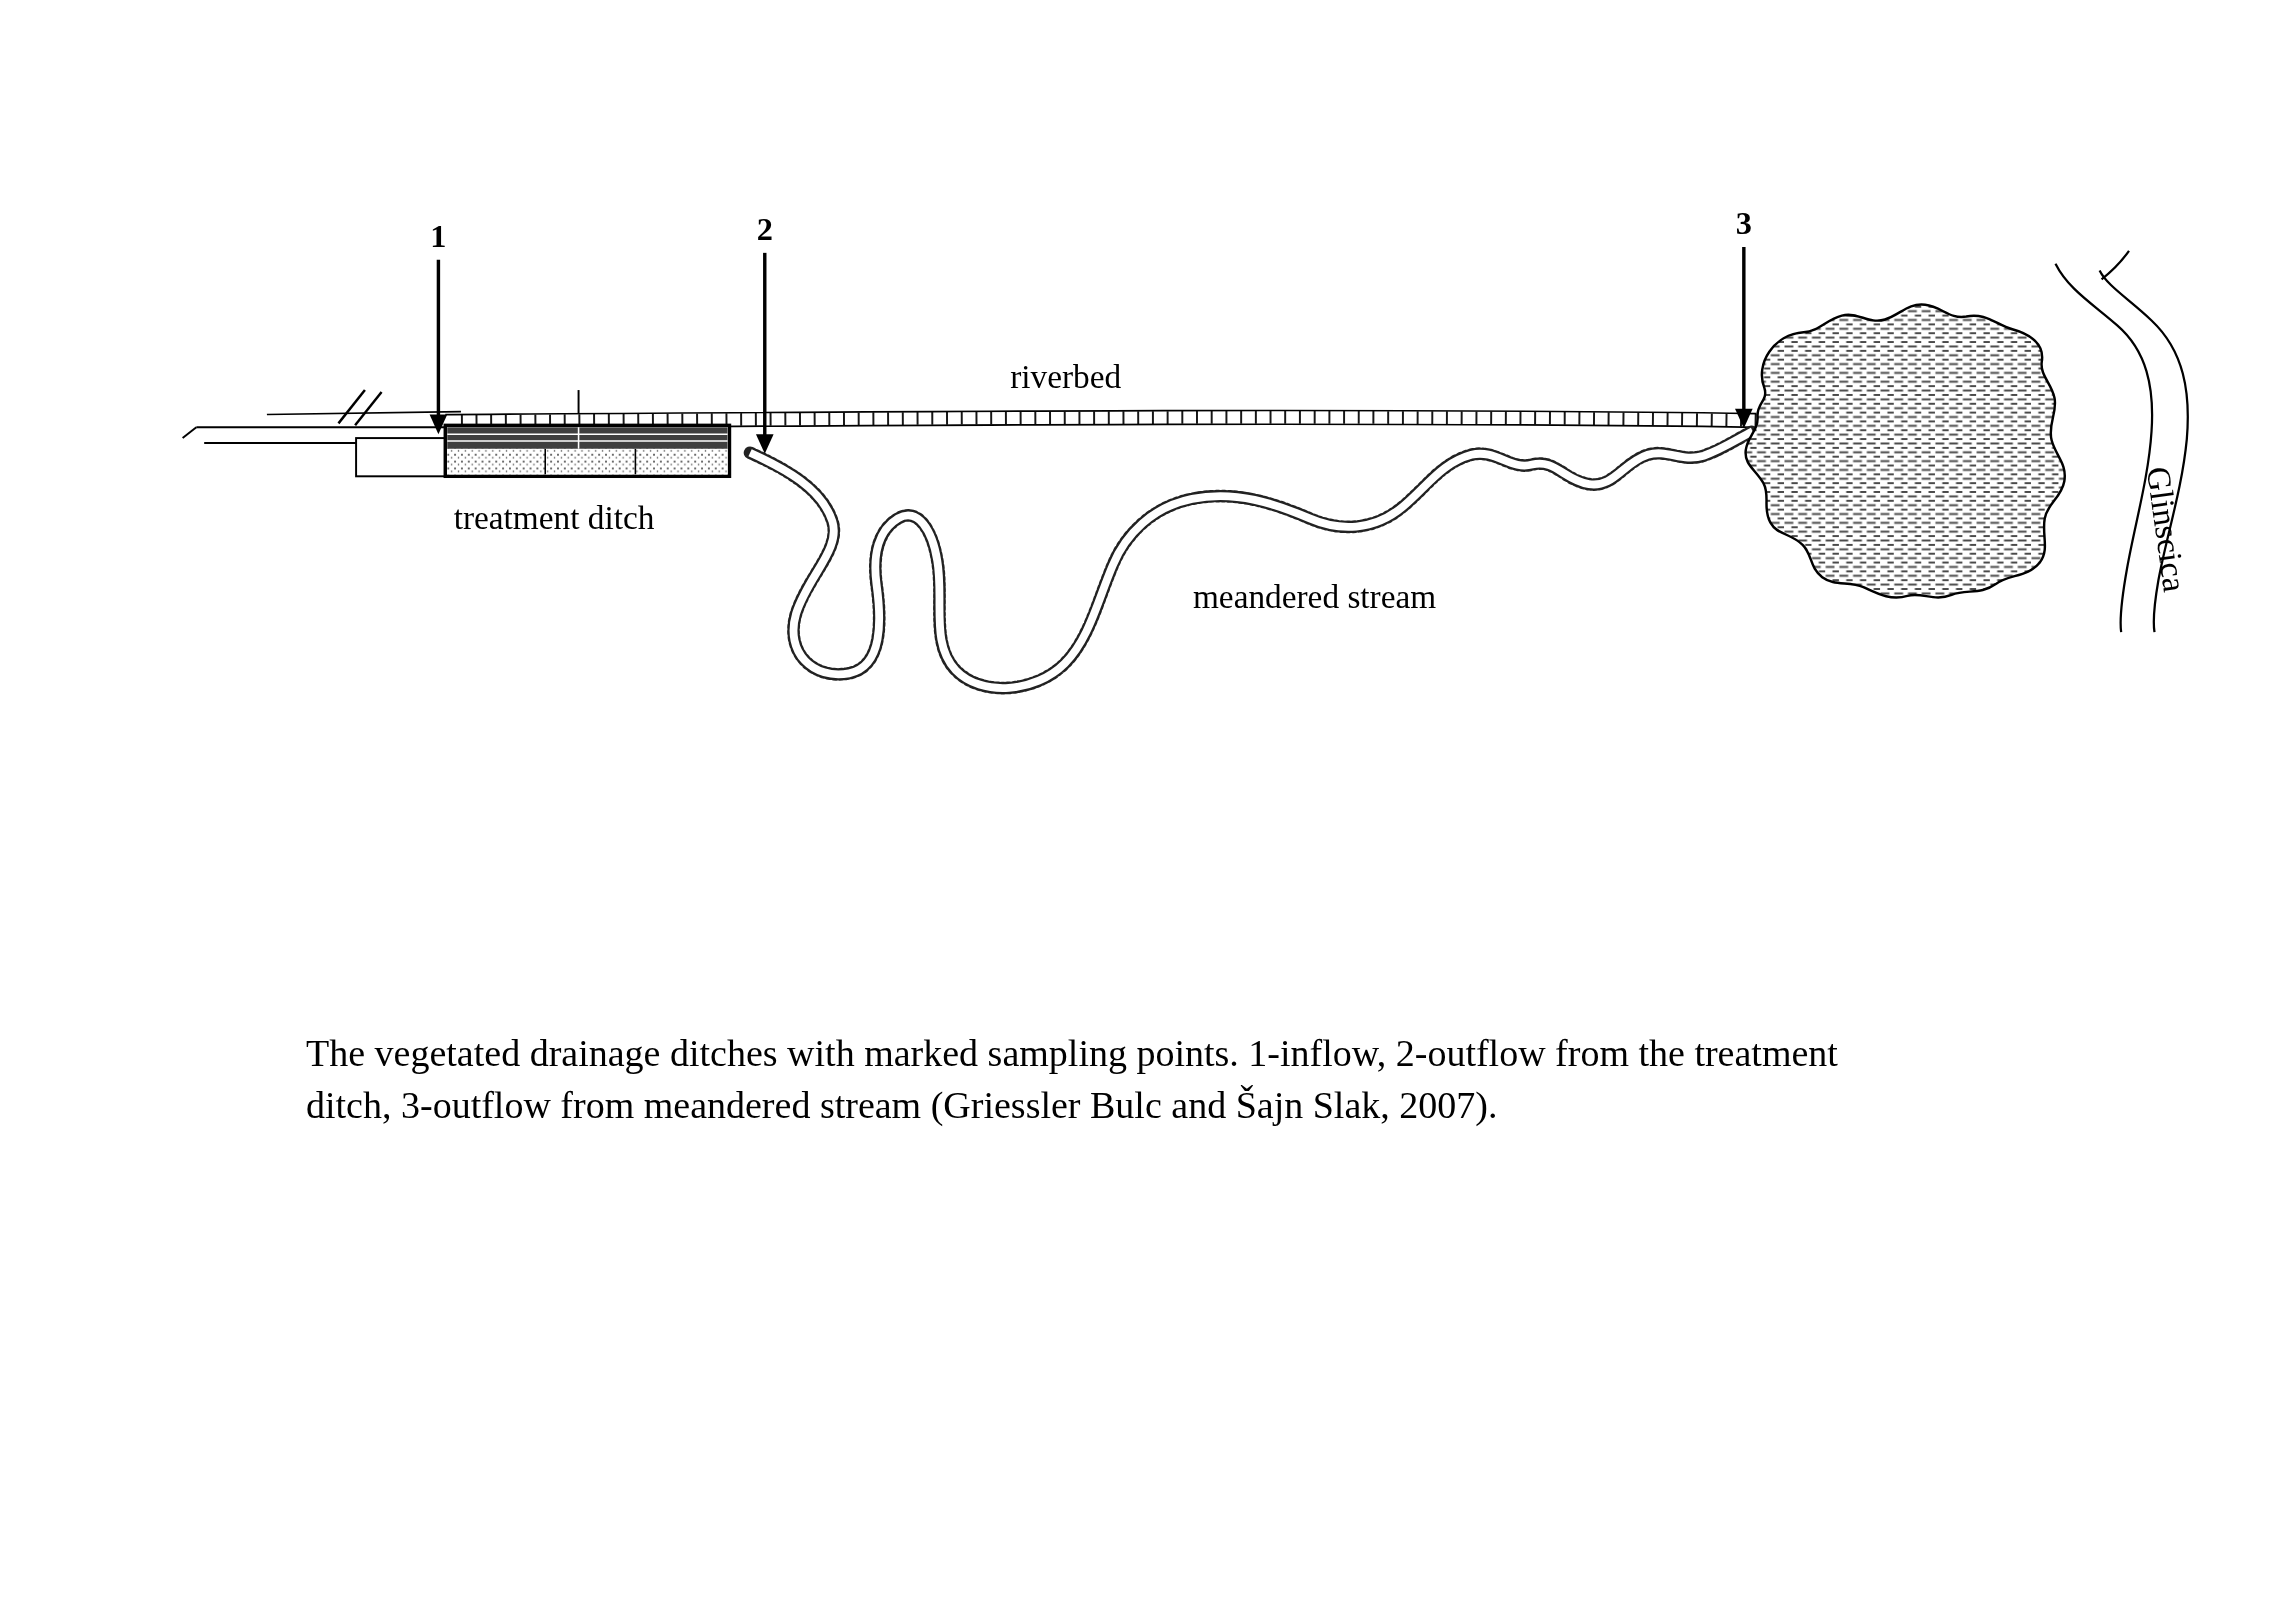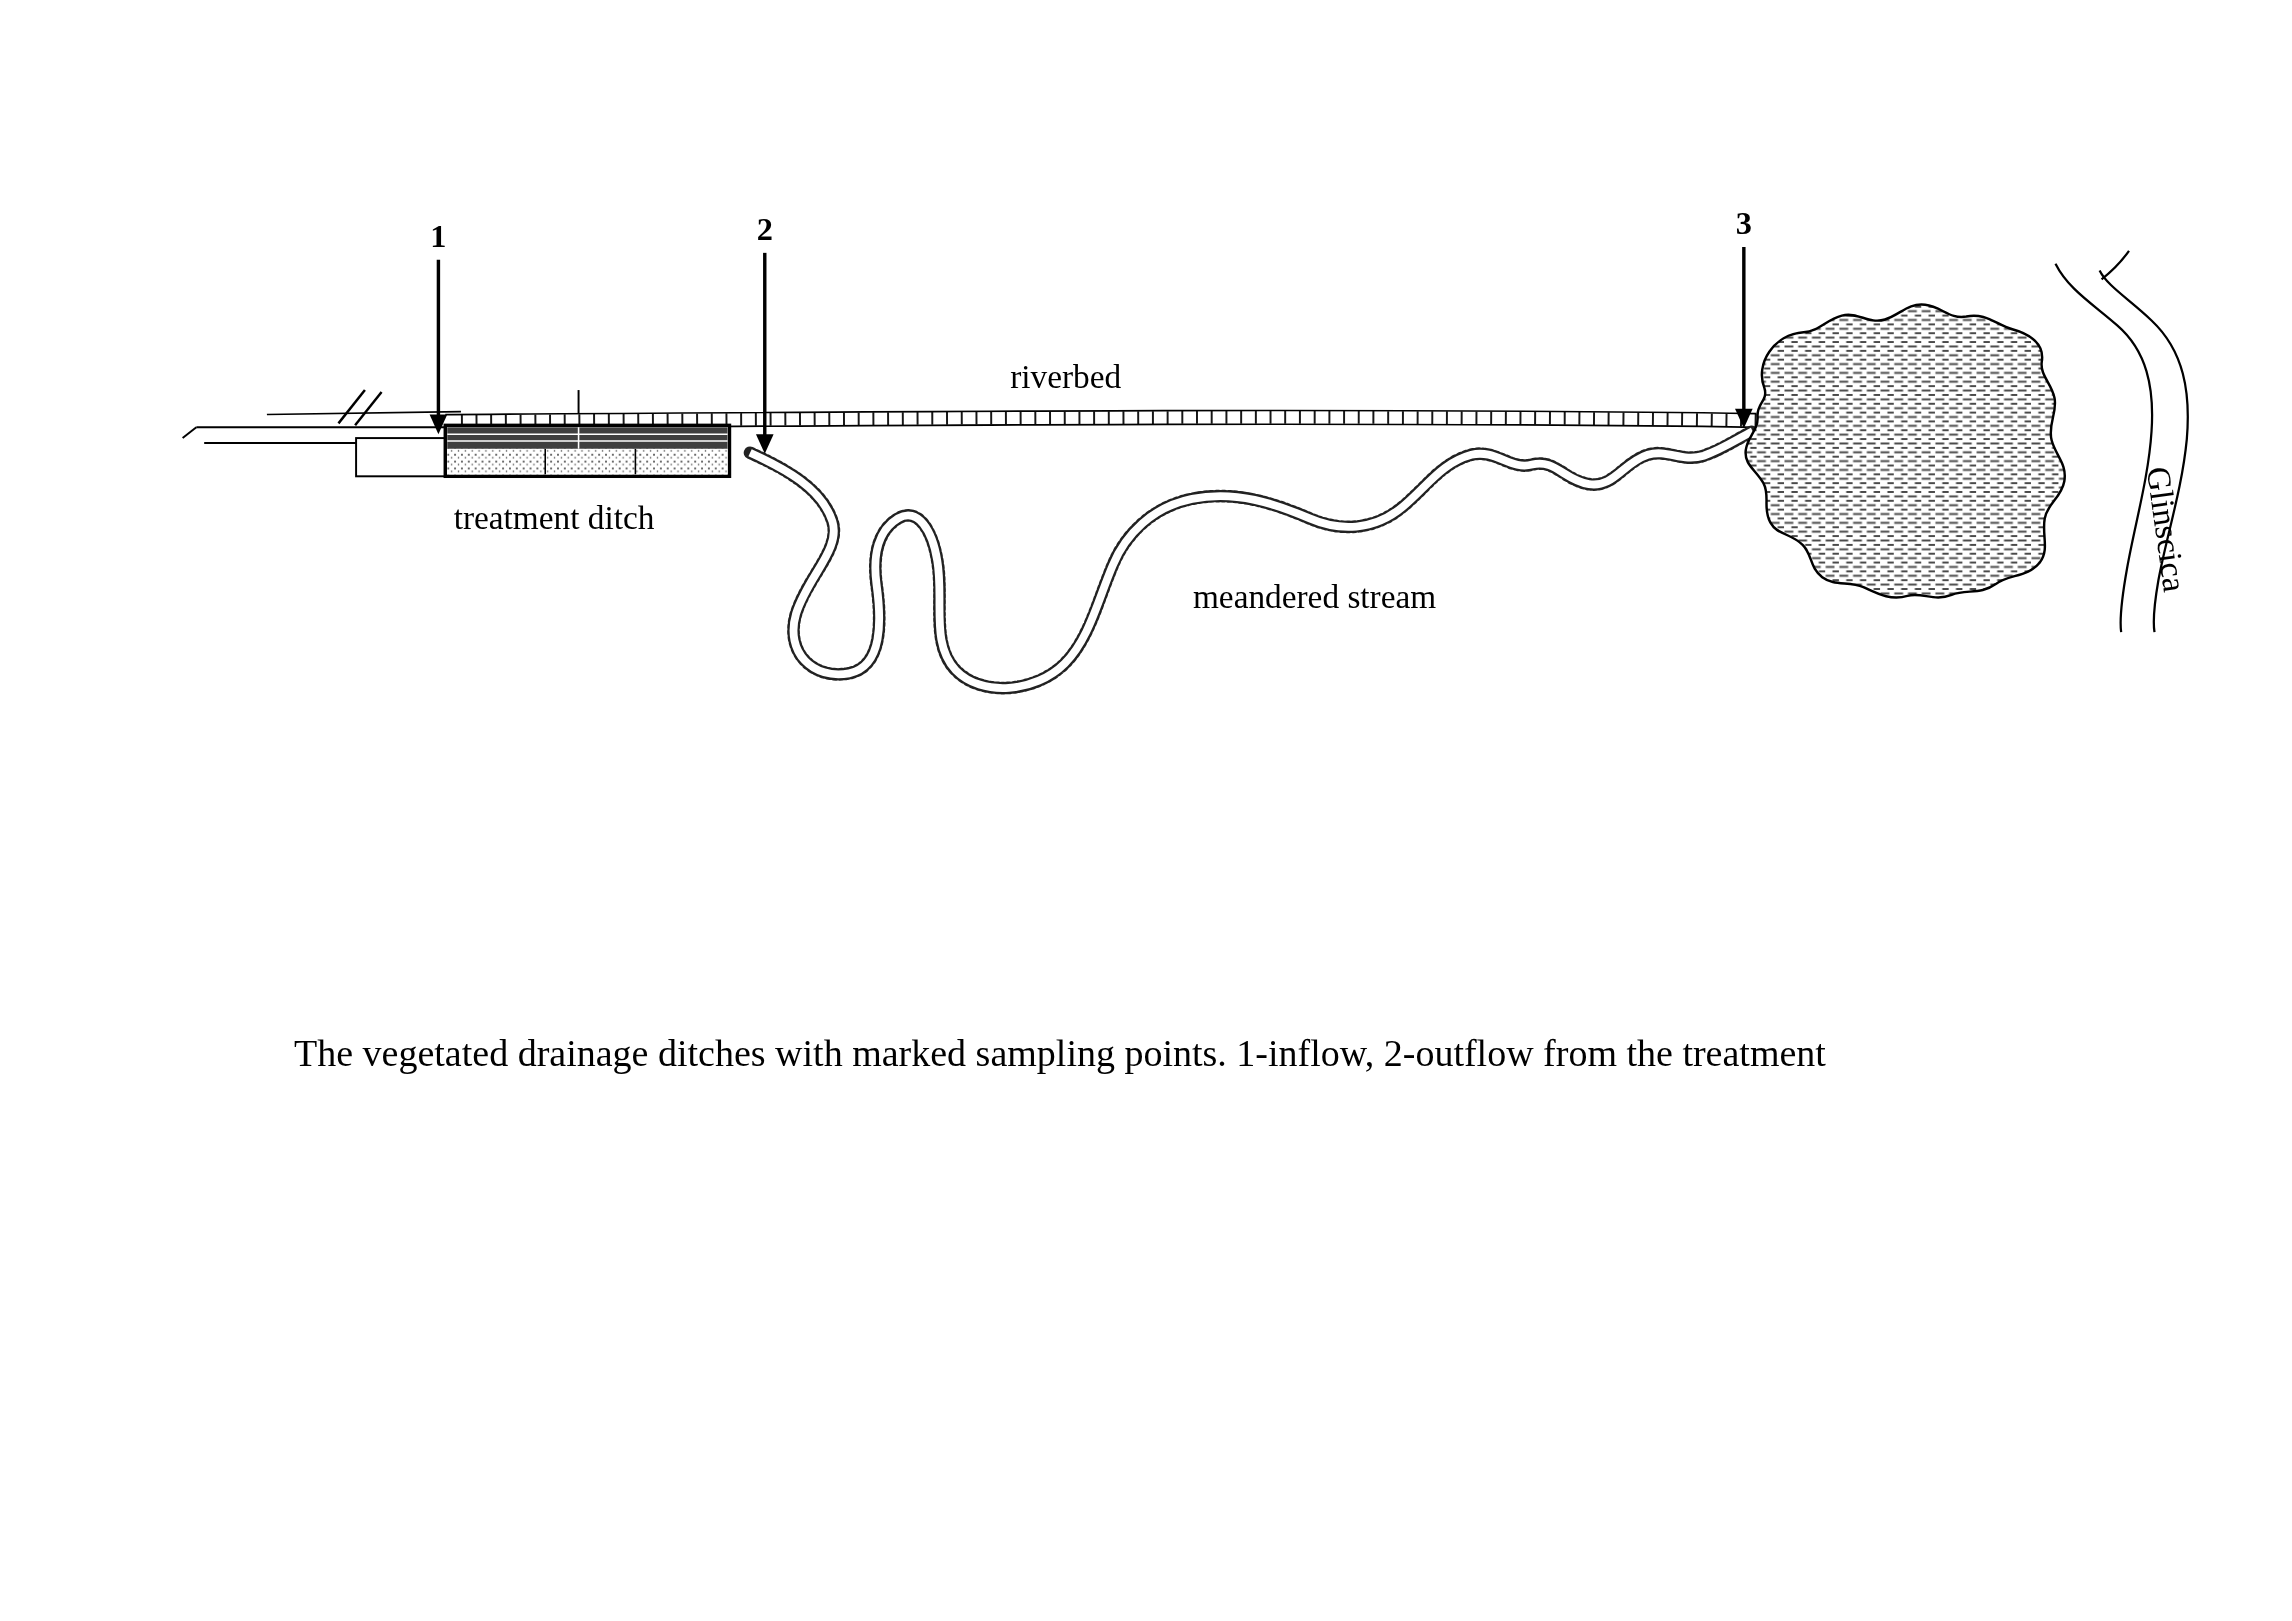--- a/index.html
+++ b/index.html
@@ -15,21 +15,21 @@
     overflow: hidden;
     font-family: "Liberation Serif", serif;
   }
   .figure-svg {
     position: absolute;
     left: 0;
     top: 0;
   }
   .caption {
     position: absolute;
-    left: 294px;
+    left: 306px;
     top: 1027px;
     width: 1823px;
     font-family: "Liberation Serif", serif;
     font-size: 38px;
     line-height: 1.38;
     color: #000000;
   }
   .map-label {
     font-family: "Liberation Serif", serif;
     font-size: 34px;
@@ -122,16 +122,17 @@
     </g>
 
     <text class="map-label" x="1087" y="396" text-anchor="middle">riverbed</text>
     <text class="map-label" x="565" y="540" text-anchor="middle">treatment ditch</text>
     <text class="map-label" x="1341" y="620" text-anchor="middle">meandered stream</text>
     <text class="map-label" transform="translate(2190 478) rotate(82)" text-anchor="start">Glinscica</text>
   </svg>
 
   <div class="caption">
     <div>The vegetated drainage ditches with marked sampling points. 1-inflow, 2-outflow from the treatment</div>
+    <div>ditch, 3-outflow from meandered stream (Griessler Bulc and Šajn Slak, 2007).</div>
   </div>
 
 </div>
 
 
 </body></html>

